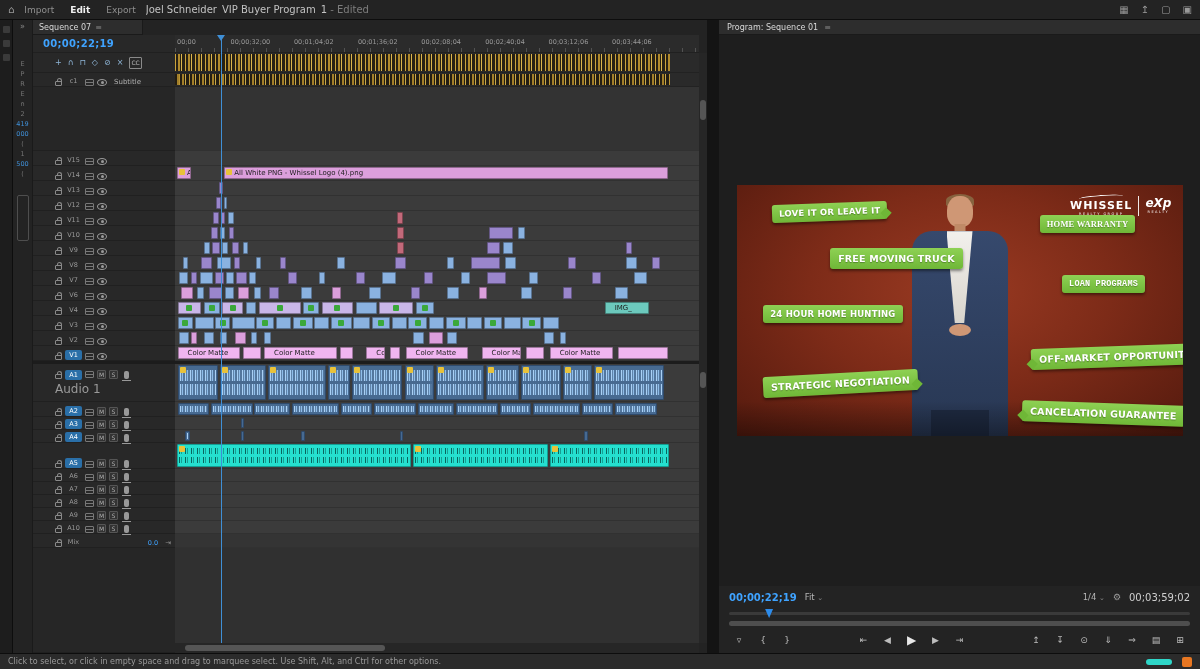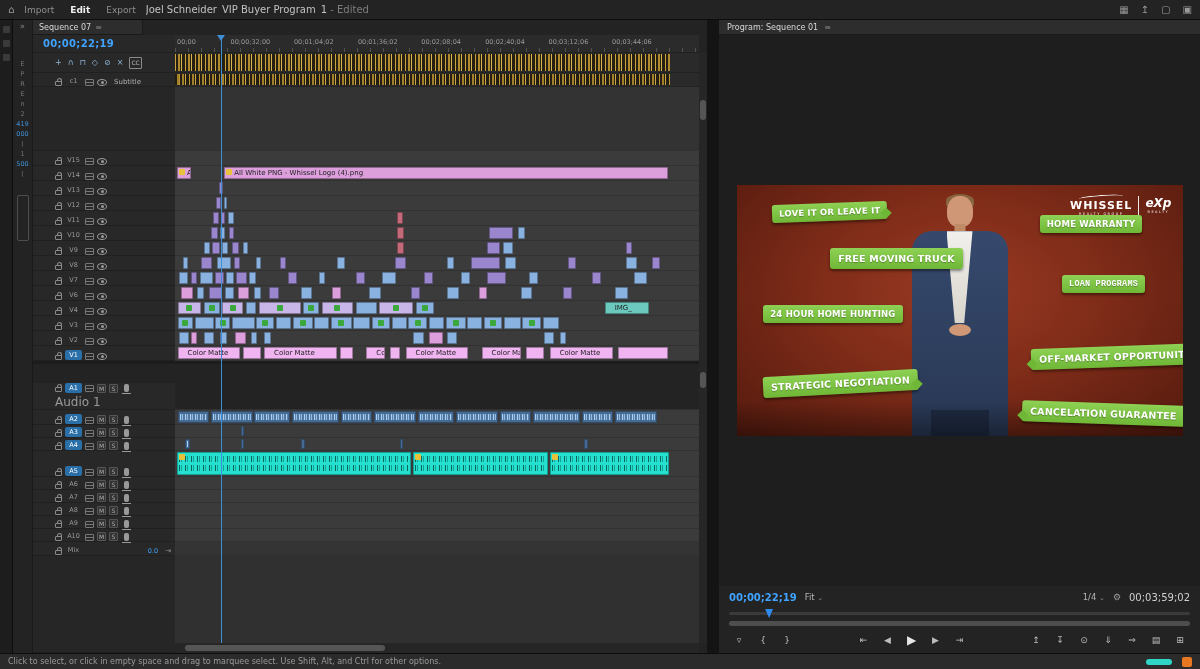--- a/index.html
+++ b/index.html
@@ -579,21 +579,21 @@
                 <div class="clip c-matte" style="left: 67%; width: 3.5%;"></div>
                 <div class="clip c-matte" style="left: 71.5%; width: 12%;">
                   <span class="cliptext">Color Matte</span>
                 </div>
                 <div class="clip c-matte" style="left: 84.5%; width: 9.5%;"></div>
               </div>
             </div>
           </div>
         <div class="r-div"></div>
         <div id="audio-tracks">
-            <div class="trow" style="height: 46px; align-items: flex-end;">
+            <div class="trow" style="height: 38px;">
               <div class="thead col">
                 <div class="hrow">
                   <span class="ic-lock"></span>
                   <span class="tlabel targeted">A1</span>
                   <span class="ic-patch"></span>
                   <span class="msbtn">M</span>
                   <span class="msbtn">S</span>
                   <span class="ic-mic"></span>
                 </div>
                 <div class="hsub">Audio 1</div>
@@ -882,21 +882,21 @@
             <div class="lb1">WHISSEL</div>
             <div class="lb2">REALTY GROUP</div>
           </div>
           <div class="ldiv"></div>
           <div class="lexp">
             <div class="le1">eXp</div>
             <div class="le2">REALTY</div>
           </div>
         </div>
       <div class="callout tail-r" style="left: 8%; top: 7%; transform: rotate(-2deg);">LOVE IT OR LEAVE IT</div>
-          <div class="callout tail-l" style="left: 68%; top: 12%;">HOME WARRANTY</div>
+          <div class="callout tail-l" style="left: 68%; top: 12%; font-family: Liberation Serif, serif;">HOME WARRANTY</div>
           <div class="callout tail-r big" style="left: 21%; top: 25%;">FREE MOVING TRUCK</div>
           <div class="callout tail-l" style="left: 73%; top: 36%; font-family: Liberation Mono, monospace;">LOAN PROGRAMS</div>
           <div class="callout tail-r" style="left: 6%; top: 48%;">24 HOUR HOME HUNTING</div>
           <div class="callout tail-l big" style="left: 66%; top: 64%; transform: rotate(-2deg);">OFF-MARKET OPPORTUNITIES</div>
           <div class="callout tail-r big" style="left: 6%; top: 75%; transform: rotate(-3deg);">STRATEGIC NEGOTIATION</div>
           <div class="callout tail-l big" style="left: 64%; top: 87%; transform: rotate(2deg);">CANCELATION GUARANTEE</div>
         </div>
     </div>
     <div class="pcontrols">
       <div class="prow1">

